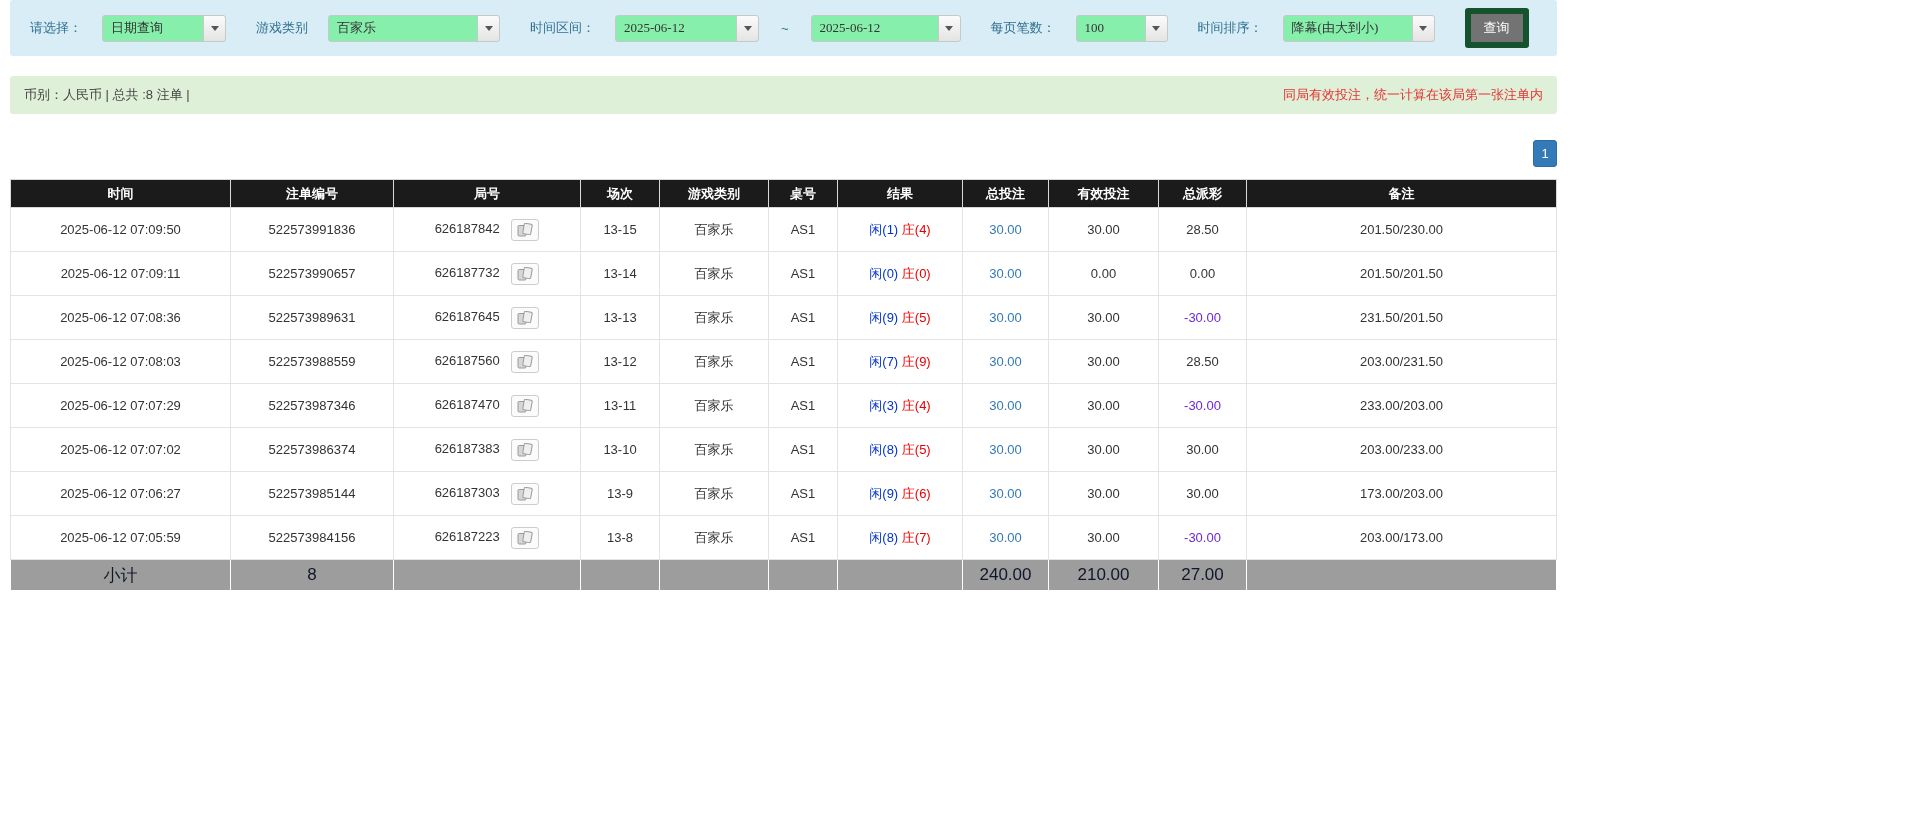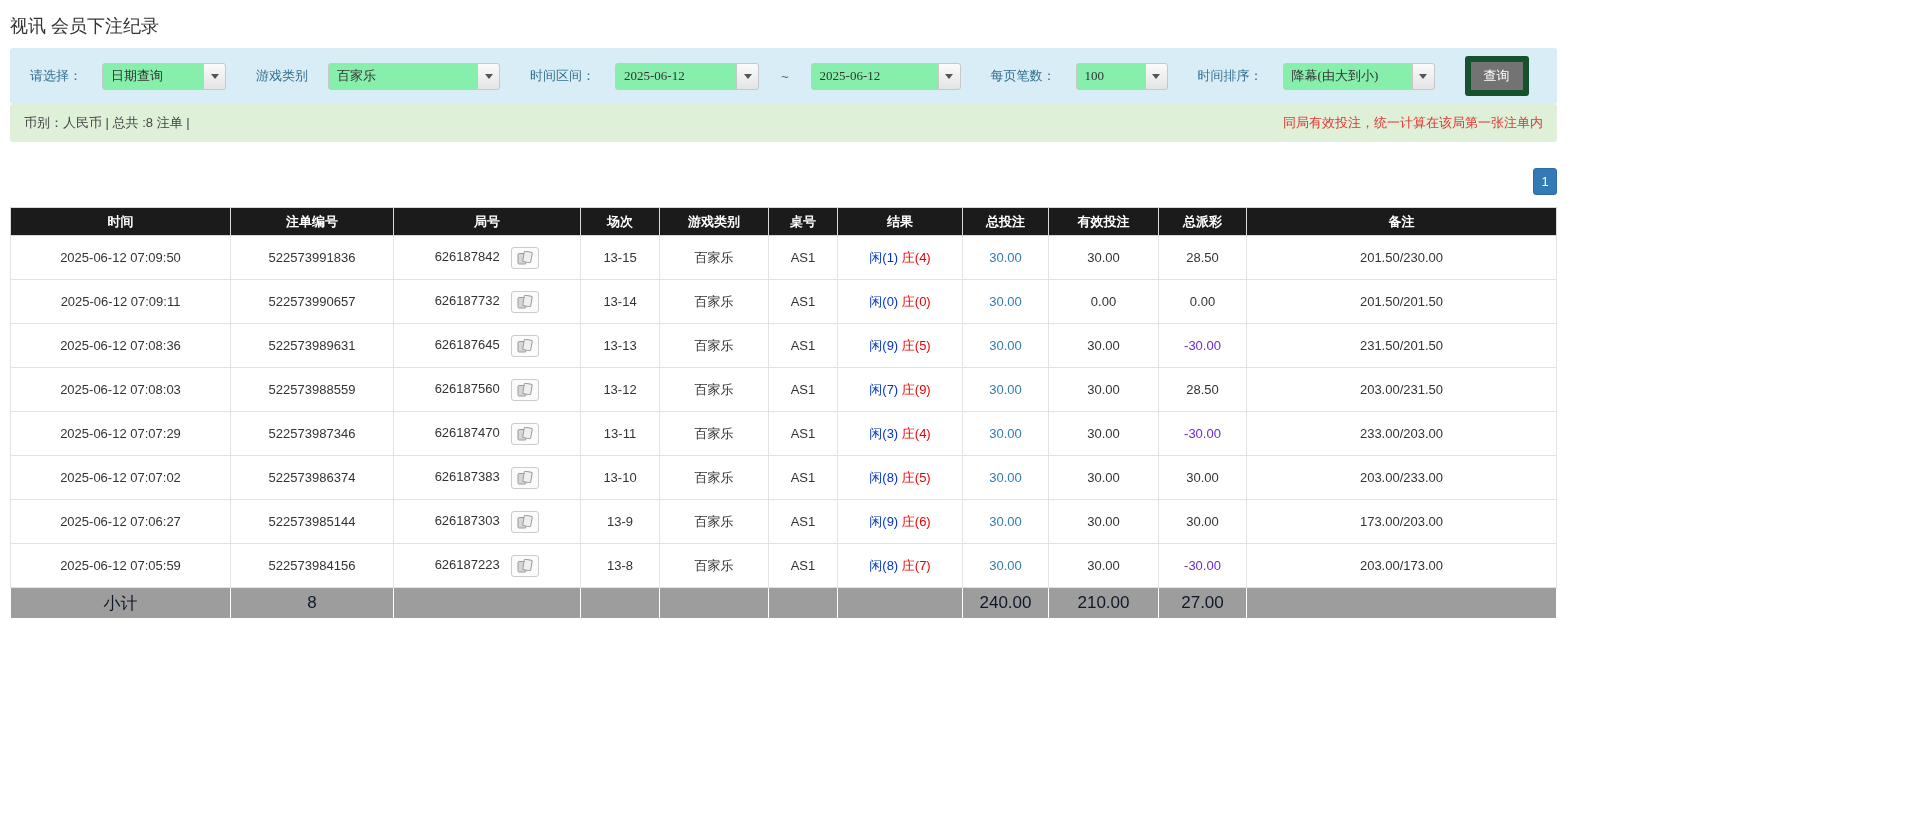--- a/index.html
+++ b/index.html
@@ -72,20 +72,21 @@
     color: #fff;
     font-size: 13px;
     padding: 5px 13px;
     border-radius: 3px;
     cursor: pointer;
     font-family: inherit;
   }
 
   
   .summary-bar {
+    margin-top: 20px;
     background: #dff0d8;
     border-radius: 3px;
     padding: 10px 14px;
     display: flex;
     justify-content: space-between;
     align-items: center;
     font-size: 13px;
   }
   .summary-left { color: #444; }
   .summary-right { color: #e53333; }
@@ -154,21 +155,20 @@
     border: 1px solid #fff;
     font-size: 17px;
   }
   tfoot tr.total-row td { border-top: 3px solid #fff; }
 </style>
 </head>
 <body>
 
 <div class="container">
 
-  <div class="page-title">视讯 会员下注纪录</div>
 
   <div class="filter-bar">
     <span class="filter-label">请选择：</span>
     <span class="combo">
       <input style="width: 100px;" value="日期查询">
       <span class="arrow-btn">
           <span class="caret"></span>
         </span>
     </span>
 

